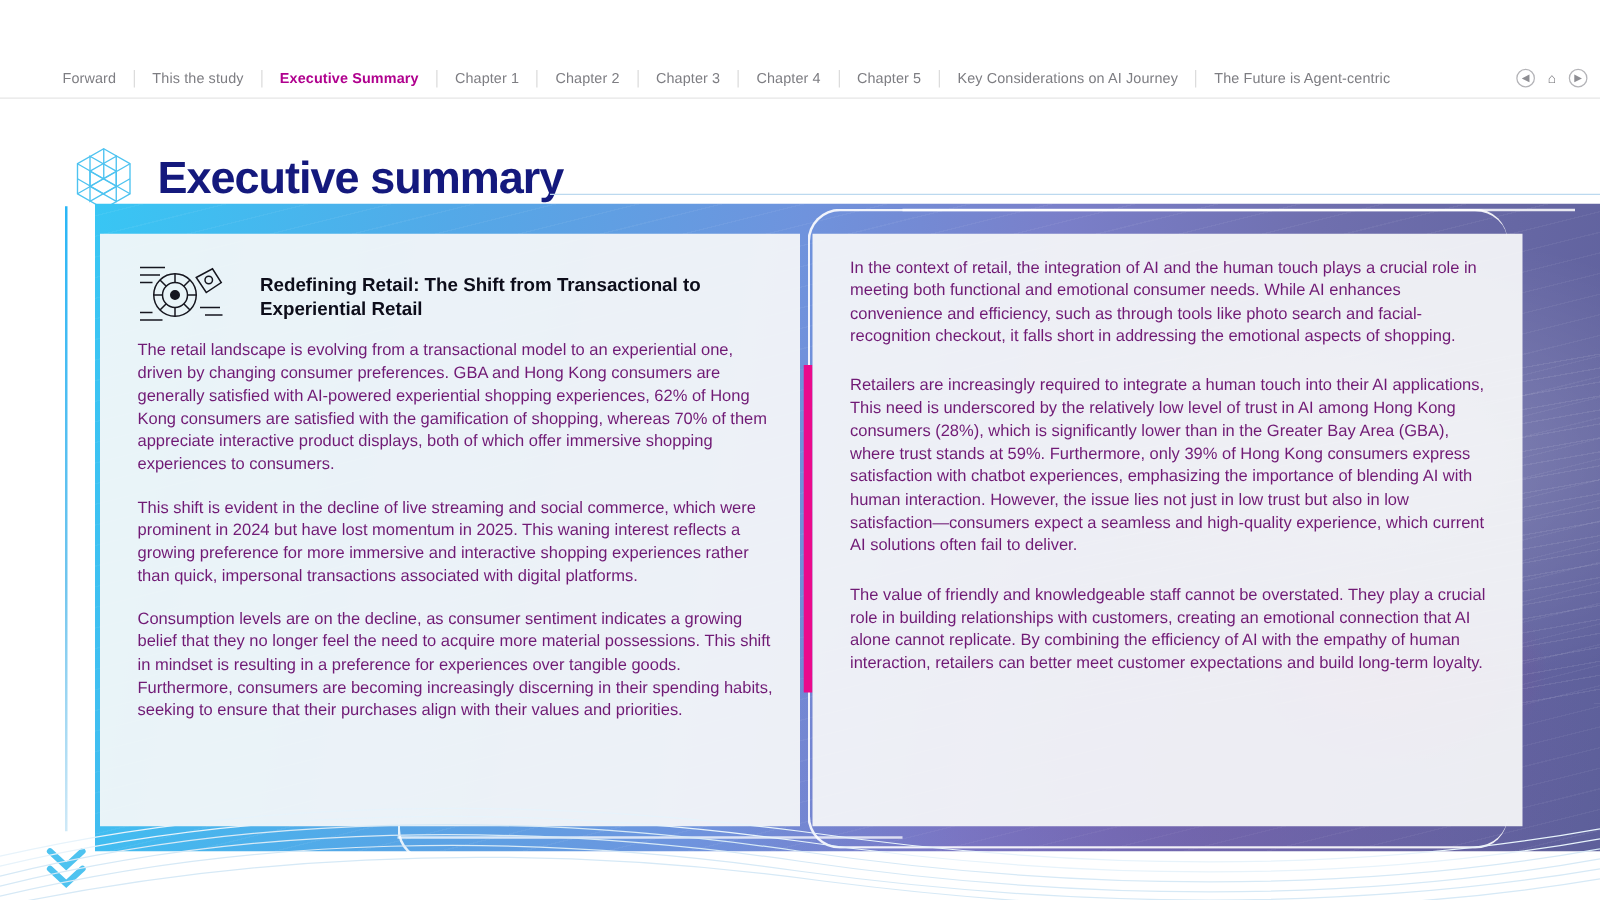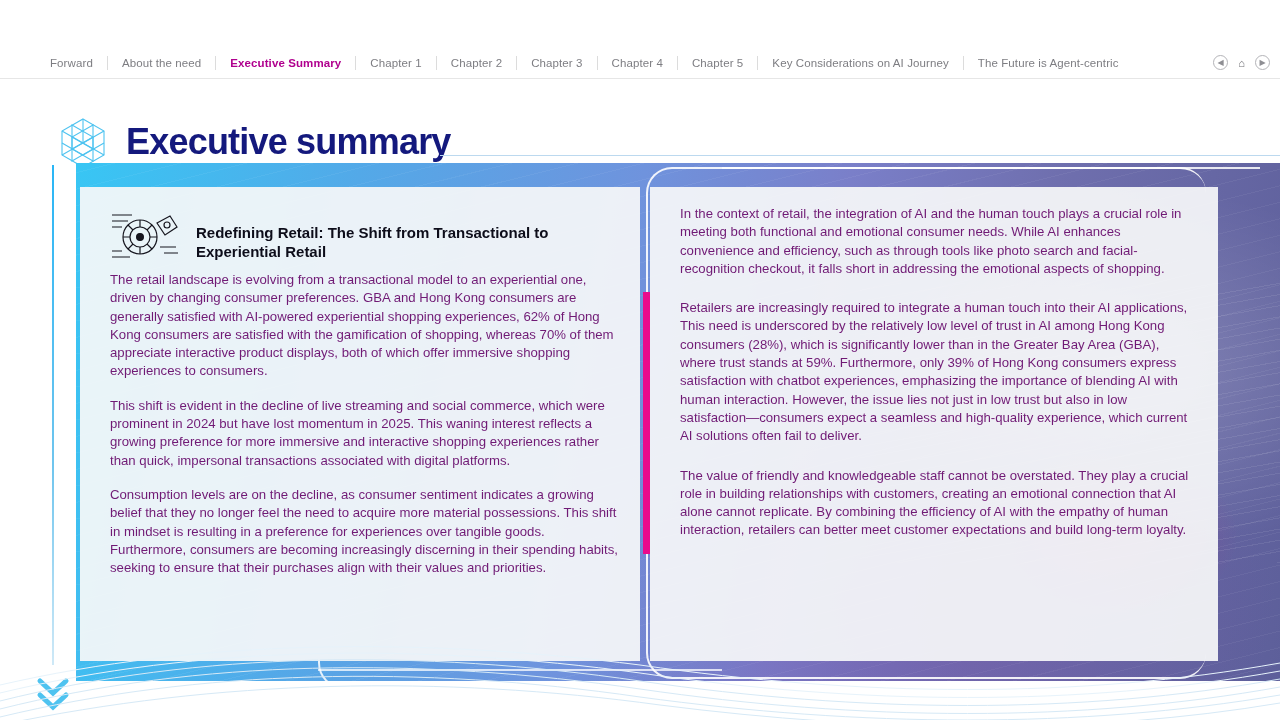--- a/index.html
+++ b/index.html
@@ -174,22 +174,22 @@
 
   .panel-pinkbar {
     position: absolute;
     left: 643px; top: 245px;
     width: 7px; height: 262px;
     background: #ea0a8c;
   }
 
   .panel-head {
     display: flex;
-    align-items: flex-end;
-    gap: 12px;
+    align-items: center;
+    gap: 24px;
     margin-bottom: 10px;
     min-height: 56px;
   }
   .panel-icon {
     flex: 0 0 auto;
     width: 74px; height: 54px;
     color: #1a1a2e;
   }
   .panel-icon.small { width: 58px; height: 54px; }
   .panel-title {
@@ -246,21 +246,21 @@
     white-space: nowrap;
   }
 </style>
 </head>
 <body>
 
 <div id="page">
 
   <div class="topnav">
     <div class="nav-item">Forward</div>
-    <div class="nav-item">About the need</div>
+    <div class="nav-item">This the study</div>
     <div class="nav-item active">Executive Summary</div>
     <div class="nav-item">Chapter 1</div>
     <div class="nav-item">Chapter 2</div>
     <div class="nav-item">Chapter 3</div>
     <div class="nav-item">Chapter 4</div>
     <div class="nav-item">Chapter 5</div>
     <div class="nav-item">Key Considerations on AI Journey</div>
     <div class="nav-item last">The Future is Agent-centric</div>
     <div class="nav-spacer"></div>
     <div class="nav-ctrls">

